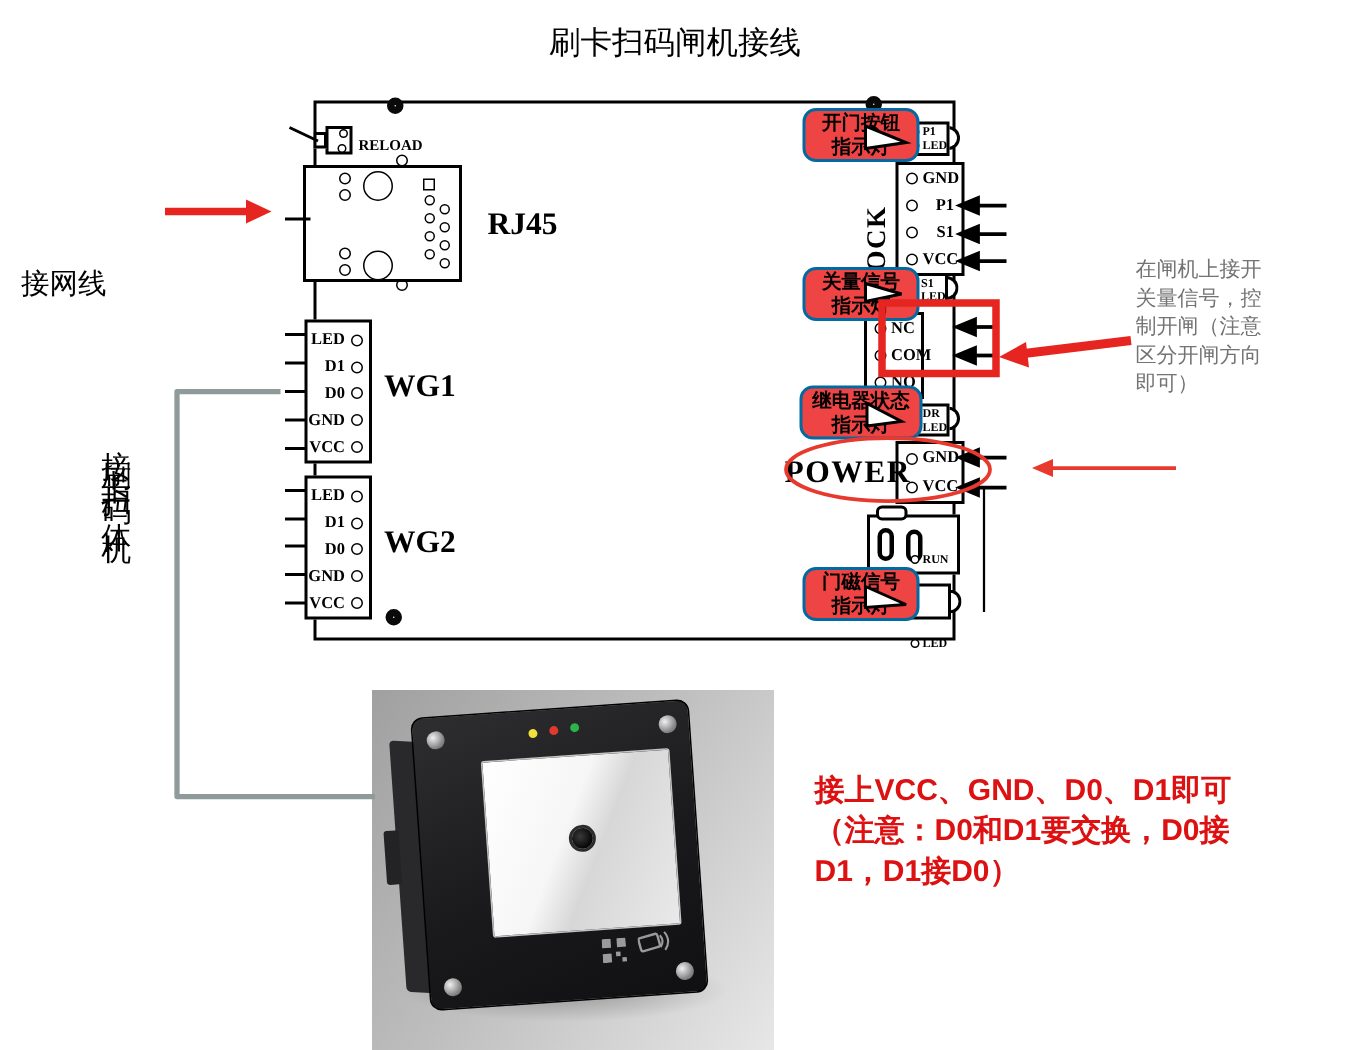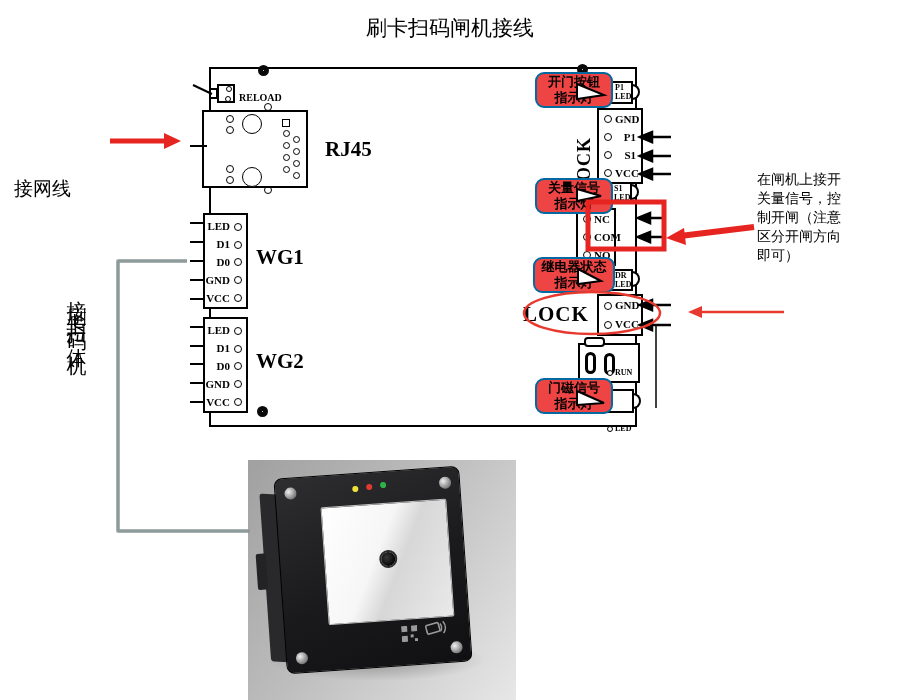--- a/index.html
+++ b/index.html
@@ -45,21 +45,21 @@
               letter-spacing:1px; transform:rotate(-90deg); text-align:center; }
 
   .power-word { font-family:"Liberation Serif", serif; font-weight:bold; font-size:21px; letter-spacing:1px; }
 
   
   .jack { left:578px; top:343px; width:62px; height:40px; border:2px solid #000; background:#fff; }
   .jack-tab { left:584px; top:337px; width:21px; height:10px; border:2px solid #000; border-radius:4px; background:#fff; }
   .jack-slot { width:11px; height:22px; border:3px solid #000; border-radius:6px; background:#fff; }
 
   
-  .note-black { font-size:14px; line-height:19px; color:#000000; white-space:pre-line; }
+  .note-black { font-size:14px; line-height:19px; color:#737373; white-space:pre-line; }
   .note-black-sm { font-size:13px; line-height:19px; color:#111; white-space:pre-line; }
   .note-red { font-size:20px; font-weight:bold; line-height:27px; color:#dd1111; white-space:pre-line; }
   .vert-caption { writing-mode:vertical-lr; text-orientation:upright; font-size:20px;
                   letter-spacing:8px; color:#000; }
   .net-label { font-size:19px; color:#000; }
   .title { font-size:21px; color:#000; text-align:center; }
   .blue { color:#3a52c4; }
 
   
   .photo { left:248px; top:460px; width:268px; height:240px;
@@ -208,21 +208,21 @@
   <div class="abs tblock" style="left:597px; top:294px; width:46px; height:42px;">
     <div class="t-row">
         <span class="c c8"></span>
         <span class="pin-label">GND</span>
       </div>
     <div class="t-row">
         <span class="c c8"></span>
         <span class="pin-label">VCC</span>
       </div>
   </div>
-  <div class="abs power-word" style="left:523px; top:302px;">LOCK</div>
+  <div class="abs power-word" style="left:523px; top:302px;">POWER</div>
 
   <div class="abs jack"></div>
   <div class="abs jack-tab"></div>
   <div class="abs jack-slot" style="left:585px; top:352px;"></div>
   <div class="abs jack-slot" style="left:604px; top:353px;"></div>
 
   <div class="abs bulb" style="left:631px; top:84px;"></div>
   <div class="abs ind" style="left:602px; top:81px; width:31px; height:23px;">
     <div class="ind-row">
         <span class="c c6"></span>
@@ -281,20 +281,23 @@
 
   <div class="abs net-label" style="left:14px; top:128px;margin-top:48px;">接网线</div>
   <div class="abs vert-caption" style="left:64px; top:284px; height:240px;">接刷卡扫码一体机</div>
 
   <div class="abs note-black" style="left:757px; top:170px; width:100px;">在闸机上接开
 关量信号，控
 制开闸（注意
 区分开闸方向
 即可）</div>
 
+  <div class="abs note-red" style="left:543px; top:514px; width:366px;">接上VCC、GND、D0、D1即可
+（注意：D0和D1要交换，D0接
+D1，D1接D0）</div>
 
   <div class="abs photo">
     <div class="abs dev-shadow"></div>
     <div class="abs device">
       <div class="abs dev-side"></div>
       <div class="abs dev-notch"></div>
       <div class="abs dev-face">
         <div class="abs screw" style="left:9px; top:9px;"></div>
         <div class="abs screw" style="left:164px; top:9px;"></div>
         <div class="abs screw" style="left:9px; top:174px;"></div>

